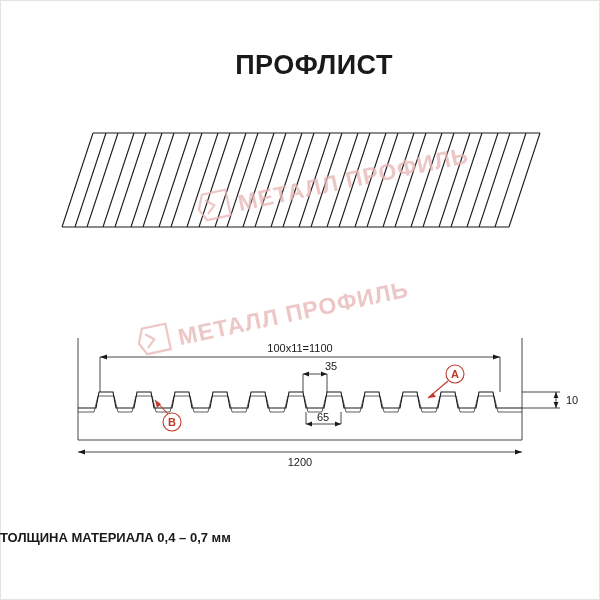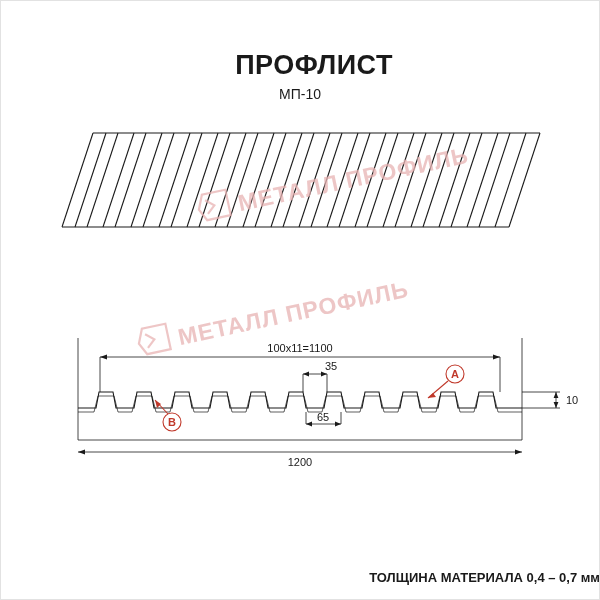--- a/index.html
+++ b/index.html
@@ -48,25 +48,24 @@
     width: 600px;
     text-align: center;
     font-size: 14px;
     color: #1a1a1a;
   }
   .footer-note {
     position: absolute;
     top: 530px;
     left: 0;
     width: 600px;
-    text-align: right;
+    text-align: left;
     font-size: 13px;
     font-weight: bold;
     color: #1a1a1a;
-    margin-top: 40px;
   }
   svg.art {
     position: absolute;
     left: 0; top: 0;
     width: 600px;
     height: 600px;
   }
   .wm-text {
     font-family: "Liberation Sans", sans-serif;
     font-weight: bold;
@@ -94,21 +93,20 @@
   }
 </style>
 </head>
 <body>
 
 <div class="page">
 
   <div class="border-frame"></div>
 
   <div class="title">ПРОФЛИСТ</div>
-  <div class="subtitle">МП-10</div>
 
   <svg class="art" viewBox="0 0 600 600">
 
     <g stroke="#1a1a1a" fill="none" stroke-width="1.1">
 
       <line x1="93" y1="133" x2="540" y2="133"></line>
 
       <line x1="62" y1="227" x2="509" y2="227"></line>
 
       <line x1="93" y1="133" x2="62" y2="227"></line>

